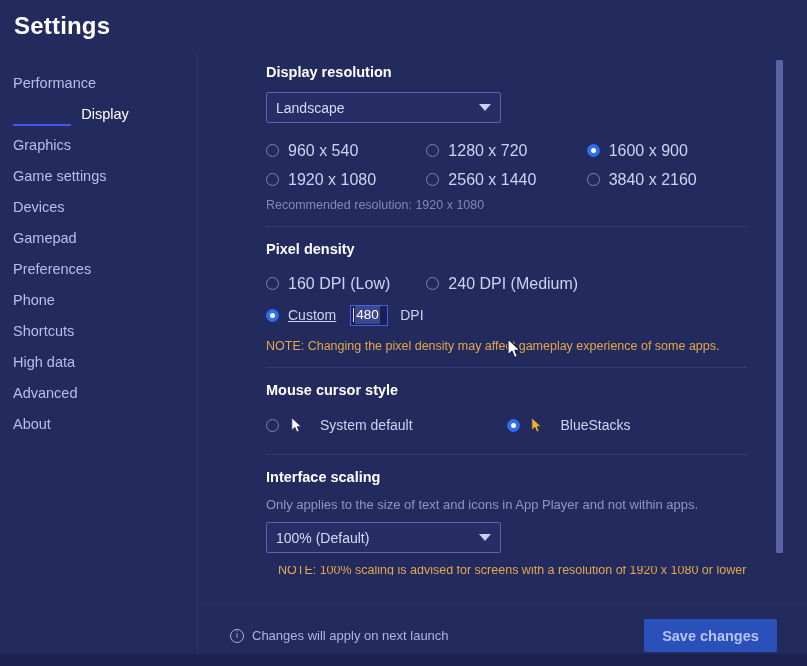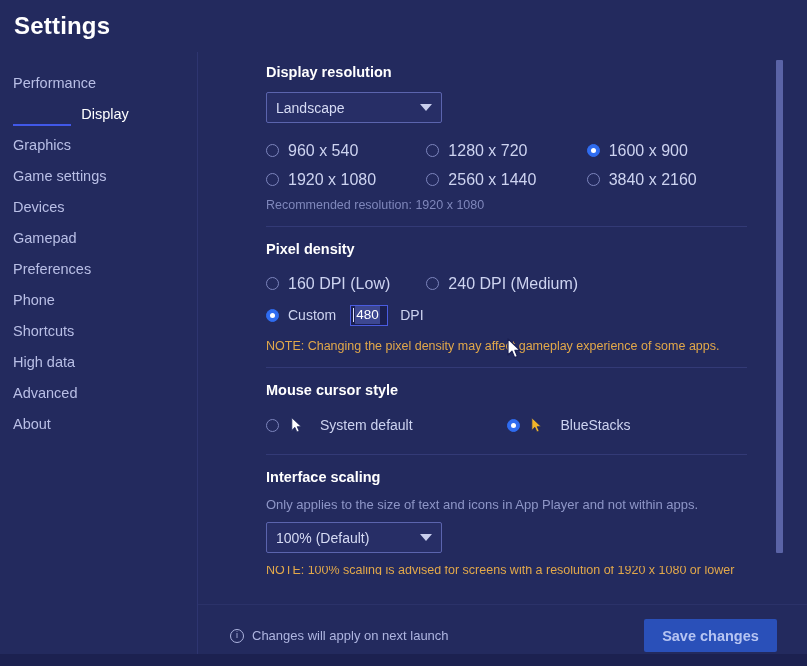--- a/index.html
+++ b/index.html
@@ -119,21 +119,21 @@
     margin: 0 0 12px 0;
   }
   .sec-sub {
     font-size: 13px;
     color: #8e96c7;
     margin: 0 0 10px 0;
   }
 
   
   .dropdown {
-    width: 176px;
+    width: 235px;
     height: 31px;
     box-sizing: border-box;
     border: 1px solid #5b64ad;
     background: #272e66;
     border-radius: 2px;
     display: flex;
     align-items: center;
     padding: 0 9px;
     cursor: pointer;
     margin-bottom: 13px;
@@ -206,20 +206,21 @@
   .custom-row {
     display: flex;
     align-items: center;
     height: 30px;
     margin-top: 2px;
   }
   .custom-row .lbl {
     font-size: 14px;
     color: #cdd3f0;
     margin-right: 14px;
+    text-decoration: underline;
   }
   .dpi-input {
     width: 38px;
     height: 21px;
     box-sizing: border-box;
     border: 1.5px solid #4a5ce0;
     background: #1b2052;
     display: flex;
     align-items: center;
     padding: 0 2px;
@@ -276,21 +277,21 @@
   .note-clip {
     margin-top: 8px;
     height: 9px;
     overflow: hidden;
     position: relative;
   }
   .note-clip .note {
     margin-top: 0;
     position: absolute;
     top: -3px;
-    left: 0;
+    left: 12px;
     white-space: nowrap;
   }
 
   
   .scrollbar-track {
     position: absolute;
     top: 8px;
     bottom: 8px;
     right: 24px;
     width: 7px;

